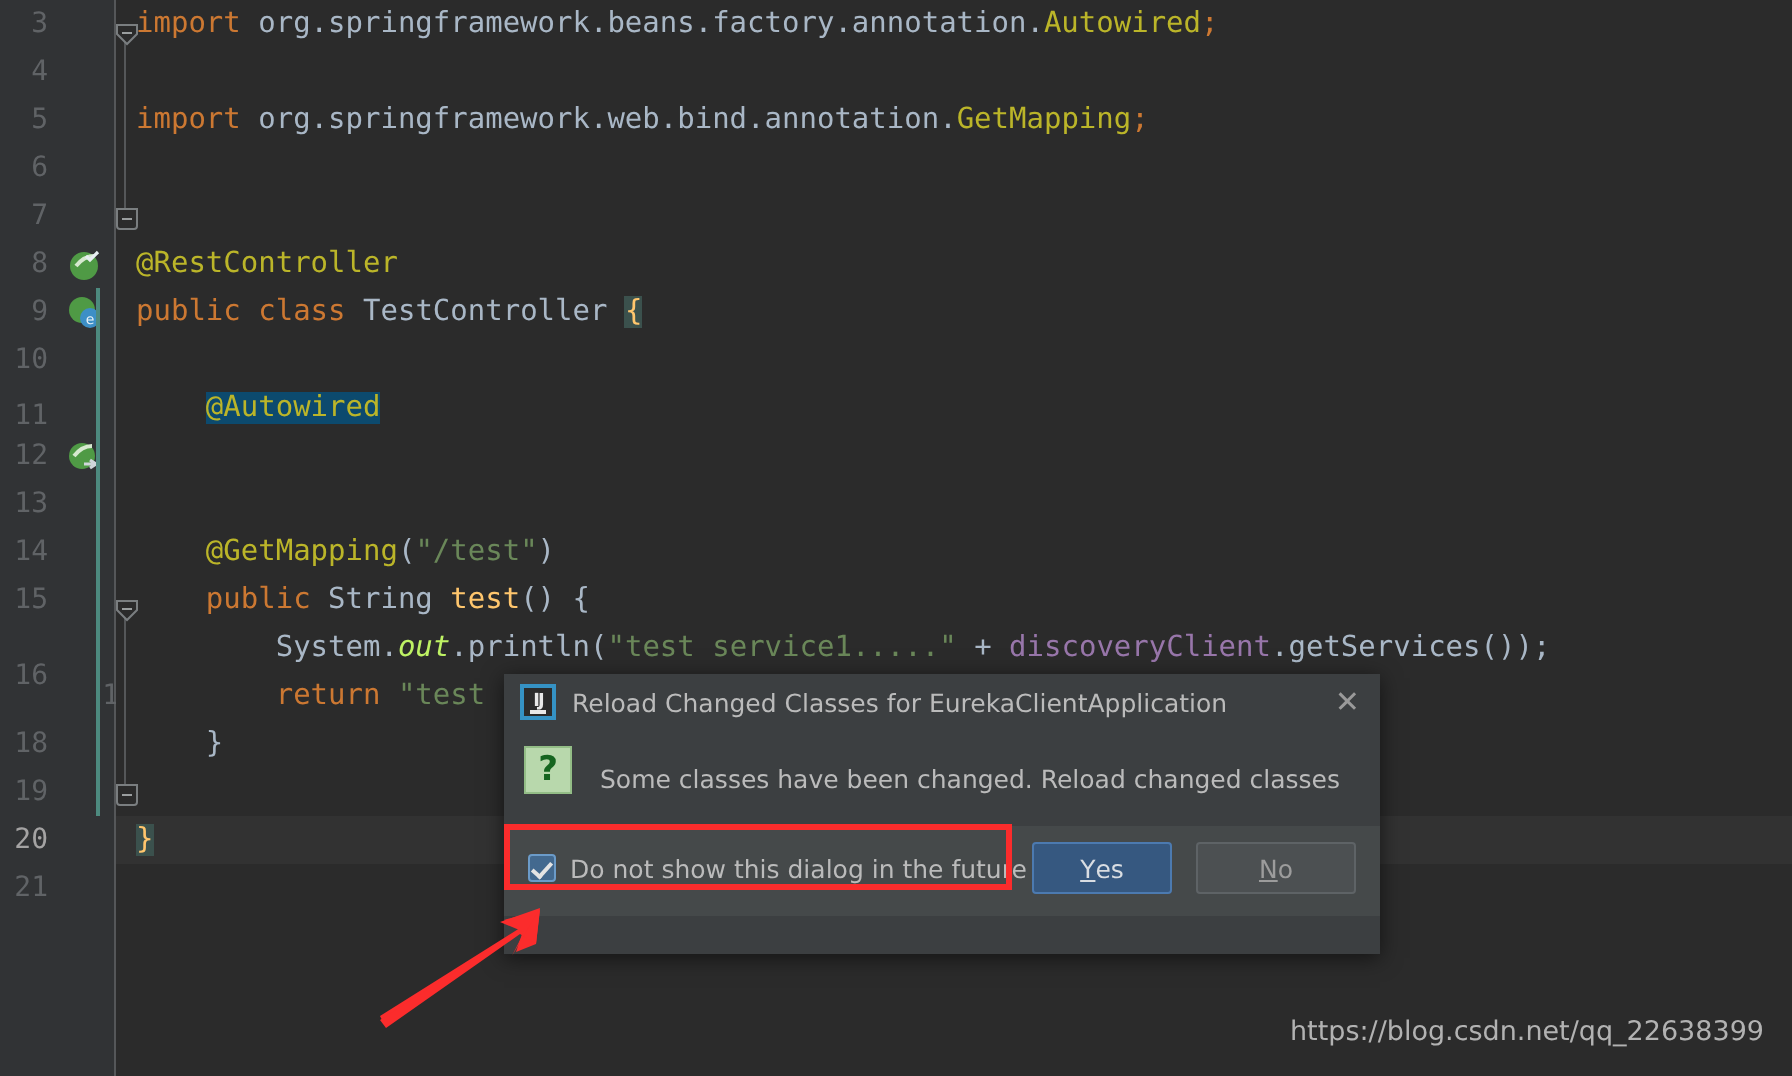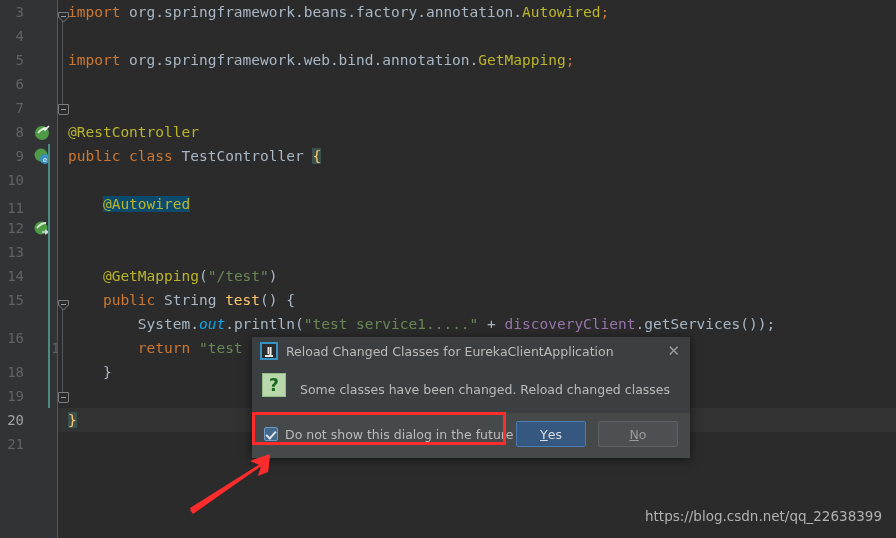--- a/index.html
+++ b/index.html
@@ -81,21 +81,21 @@
     width: 838px;
     height: 24px;
     background: #323232;
   }
 
   
   .kw      { color: #cc7832; }
   .ann     { color: #bbb529; }
   .str     { color: #6a8759; }
   .fld     { color: #9876aa; }
-  .stat    { color: #0ea5e9; font-style: italic; }
+  .stat    { color: #bef264; font-style: italic; }
   .type    { color: #a9b7c6; }
   .plain   { color: #a9b7c6; }
   .method  { color: #ffc66d; }
   .semi    { color: #cc7832; }
   .brace-hl{ background: #3b514d; color: #ffc66d; }
   .ann-hl  { background: #0c4a6e; }
 
   
   .fold {
     position: absolute;
@@ -128,21 +128,21 @@
     width: 2px;
     background: #4d8a7f;
   }
 
   
   #dialog {
     position: absolute;
     left: 252px;
     top: 337px;
     width: 438px;
-    height: 120px;
+    height: 140px;
     background: #3c3f41;
     box-shadow: 0 2px 10px rgba(0,0,0,0.55);
     font-family: "DejaVu Sans", sans-serif;
   }
   #dlg-titlebar {
     position: relative;
     height: 29px;
     background: #3c3f41;
     border-bottom: 1px solid #3c3f41;
   }

